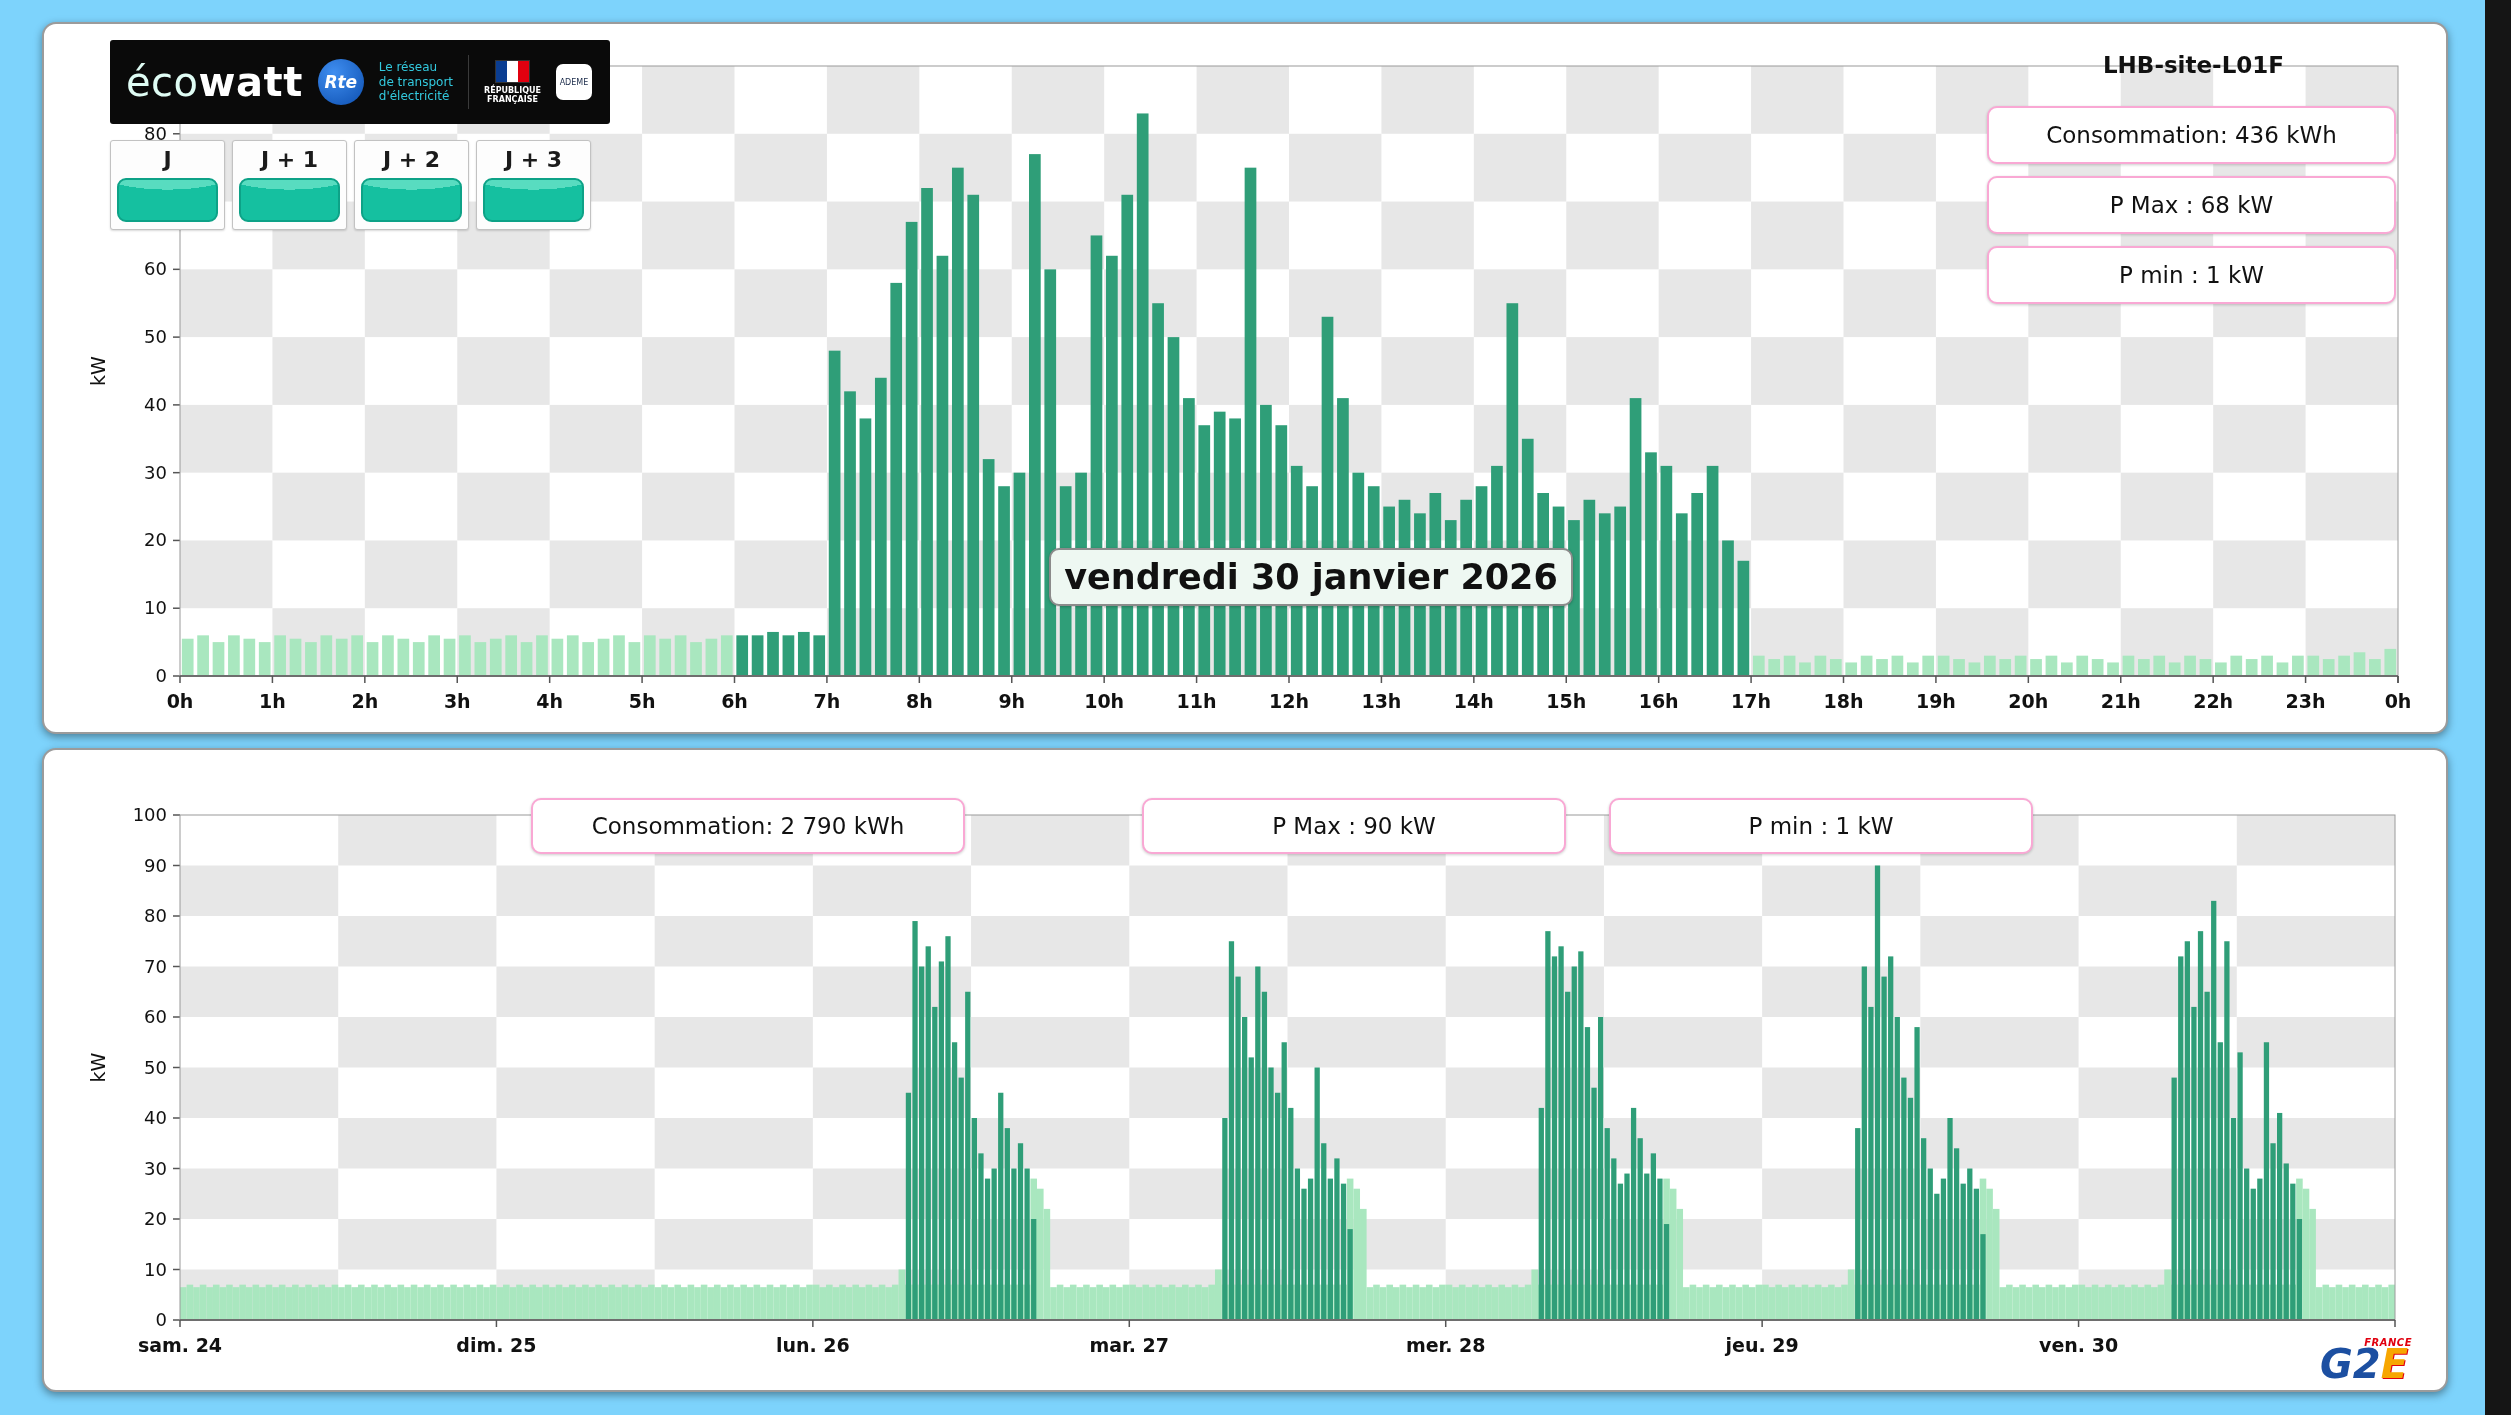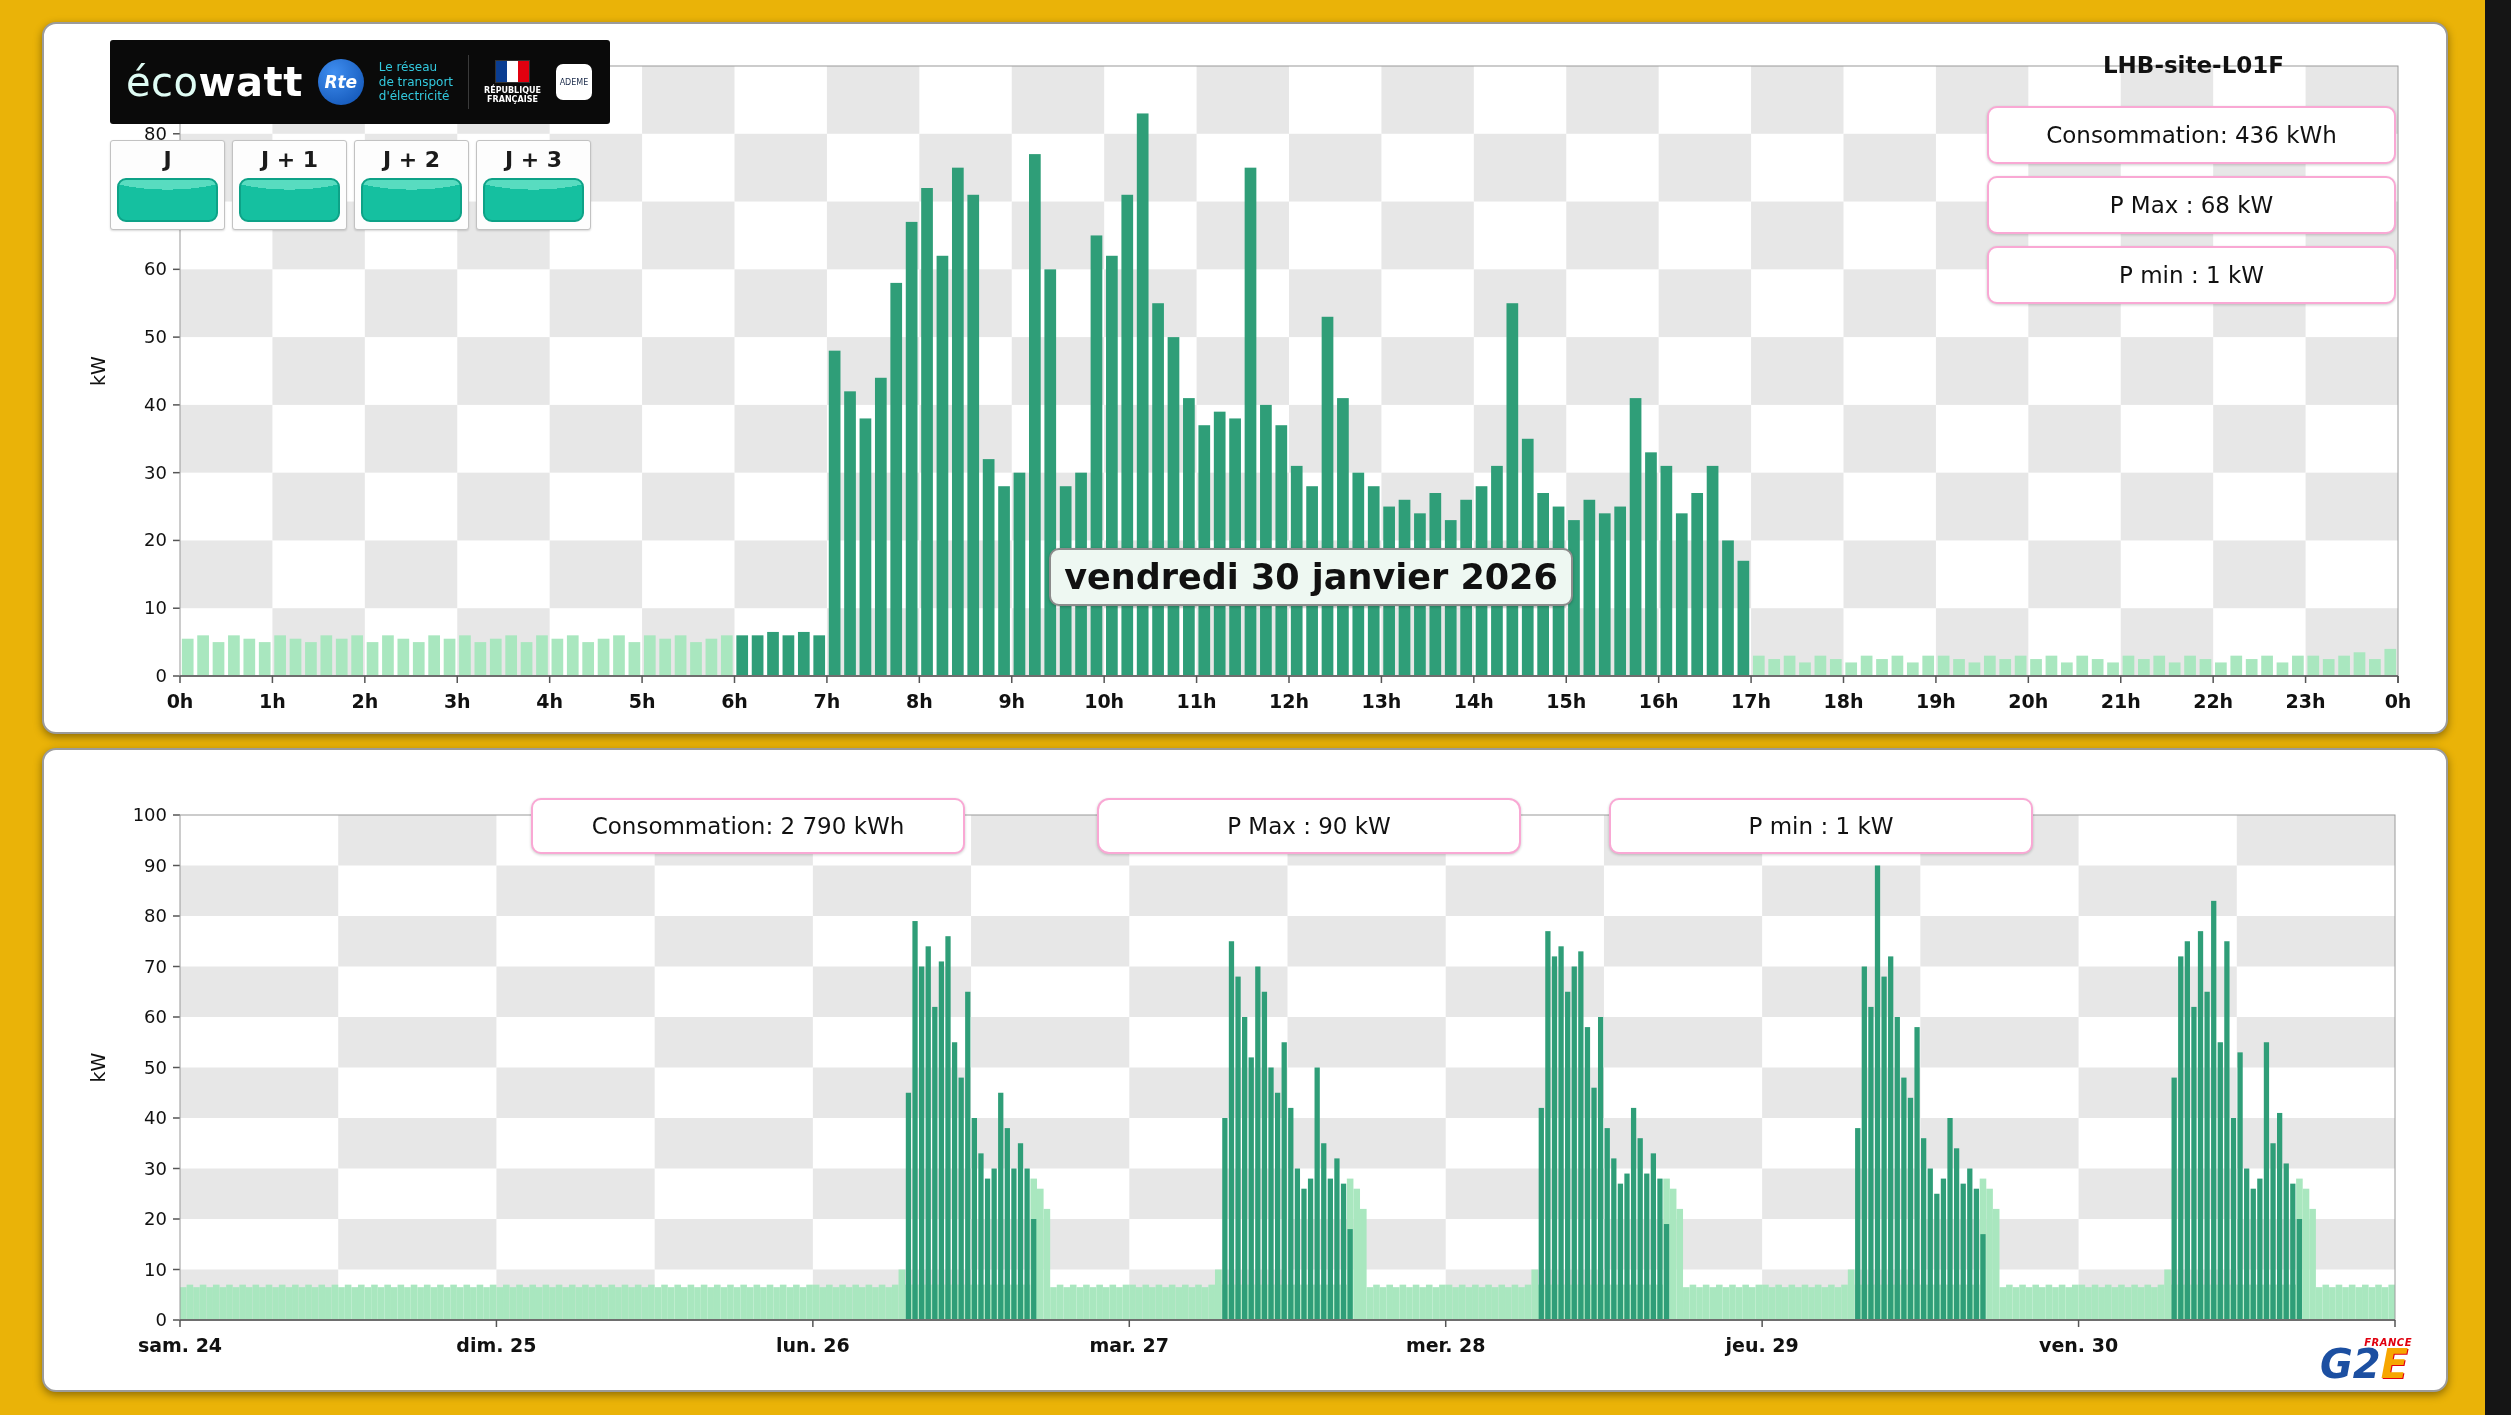--- a/index.html
+++ b/index.html
@@ -1,17 +1,17 @@
 <!DOCTYPE html>
 <html><head>
 <meta charset="utf-8">
 <style>
   html,body{margin:0;padding:0;}
   body{font-family:"DejaVu Sans","Liberation Sans",sans-serif;}
-  .stage{position:relative;width:2511px;height:1415px;background:#eab308;overflow:hidden;}
+  .stage{position:relative;width:2511px;height:1415px;background:#7dd3fc;overflow:hidden;}
   .stage .right-strip{position:absolute;right:0;top:0;width:26px;height:100%;background:#151515;}
   .panel{position:absolute;background:#ffffff;border:2px solid #9b9b9b;border-radius:14px;box-shadow:0 3px 9px rgba(0,0,0,.4);}
   #panel-top{left:42px;top:22px;width:2402px;height:708px;}
   #panel-bottom{left:42px;top:748px;width:2402px;height:640px;}
   .chart-svg{position:absolute;}
   
   .ecologo{position:absolute;left:66px;top:16px;width:500px;height:84px;background:#0a0a0a;display:flex;align-items:center;gap:15px;padding:0 16px;box-sizing:border-box;border-radius:3px;z-index:6;}
   .eco-text{font-size:40px;color:#ffffff;letter-spacing:.5px;white-space:nowrap;}
   .eco-text .eco{font-weight:400;color:#dffcf4;}
   .eco-text .watt{font-weight:700;color:#ffffff;}
@@ -32,21 +32,21 @@
   
   .site-label{position:absolute;right:50px;top:28px;width:405px;text-align:center;font-size:23px;font-weight:bold;color:#111;z-index:6;}
   .statbox{position:absolute;background:#ffffff;border:2px solid #f9a8d4;border-radius:10px;display:flex;align-items:center;justify-content:center;font-size:23px;color:#111;box-shadow:0 1px 3px rgba(0,0,0,.2);z-index:6;}
   .statbox.s-top{right:50px;width:405px;height:54px;}
   #stat-t0{top:82px;} #stat-t1{top:152px;} #stat-t2{top:222px;}
   
   .datebox{position:absolute;left:1005px;top:524px;width:520px;height:54px;background:#eef8f2;border:2px solid #8b8b8b;border-radius:10px;display:flex;align-items:center;justify-content:center;font-size:35px;font-weight:bold;color:#111;z-index:6;box-shadow:0 1px 3px rgba(0,0,0,.25);}
   
   .statbox.s-bot{top:48px;height:52px;}
   #stat-b0{left:487px;width:430px;}
-  #stat-b1{left:1053px;width:420px;border-radius:12px;}
+  #stat-b1{left:1098px;width:420px;}
   #stat-b2{left:1565px;width:420px;}
   
   .g2e{position:absolute;right:38px;bottom:6px;font-style:italic;font-weight:bold;font-size:40px;color:#1c4fa1;line-height:1;z-index:6;}
   .g2e .g2e-e{color:#f7a600;text-shadow:1px 1px 0 #e1000f;}
   .g2e .g2e-france{position:absolute;top:-6px;right:-4px;font-size:10px;color:#e1000f;letter-spacing:.5px;}
 </style>
 </head>
 <body>
 
 <div class="stage">

